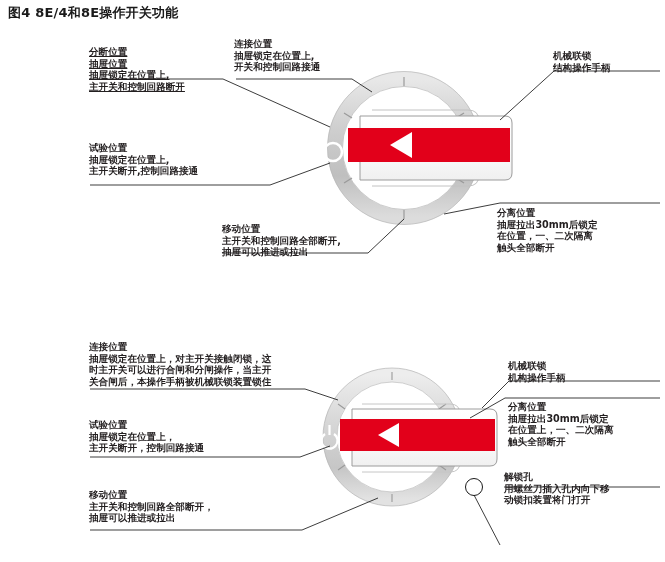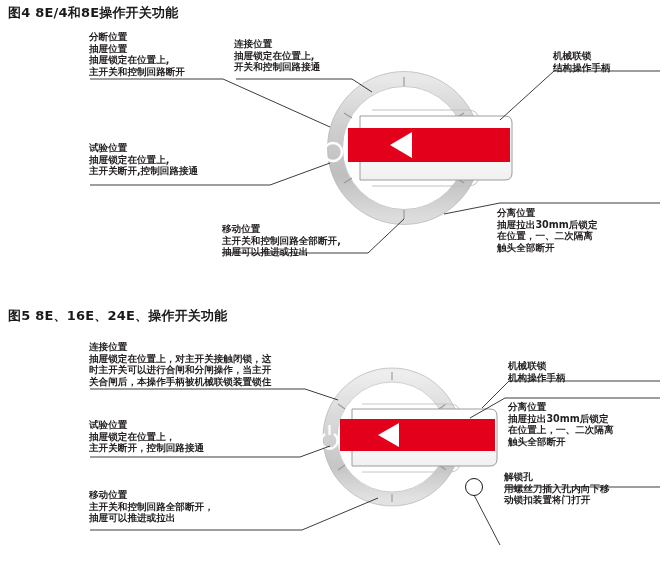--- a/index.html
+++ b/index.html
@@ -45,21 +45,21 @@
   
   .art {
     position: absolute;
     left: 0; top: 0;
     width: 665px;
     height: 562px;
     pointer-events: none;
   }
 
   
-  #c4-disconnect  { left: 89px;  top: 31px;  }
+  #c4-disconnect  { left: 89px;  top: 46px; text-decoration: underline;  }
   #c4-connect     { left: 234px; top: 38px;  }
   #c4-interlock   { left: 553px; top: 50px;  }
   #c4-test        { left: 89px;  top: 142px; }
   #c4-move        { left: 222px; top: 223px; }
   #c4-isolate     { left: 497px; top: 207px; }
 
   
   #c5-connect     { left: 89px;  top: 341px; }
   #c5-interlock   { left: 508px; top: 360px; }
   #c5-test        { left: 89px;  top: 419px; }
@@ -191,21 +191,20 @@
 抽屉锁定在位置上,
 主开关断开,控制回路接通</div>
   <div class="callout" id="c4-move">移动位置
 主开关和控制回路全部断开,
 抽屉可以推进或拉出</div>
   <div class="callout" id="c4-isolate">分离位置
 抽屉拉出30mm后锁定
 在位置，一、二次隔离
 触头全部断开</div>
 
-  <div class="fig-title" id="fig5-title">图5  8E、16E、24E、操作开关功能</div>
 
   <div class="callout" id="c5-connect">连接位置
 抽屉锁定在位置上，对主开关接触闭锁，这
 时主开关可以进行合闸和分闸操作，当主开
 关合闸后，本操作手柄被机械联锁装置锁住</div>
   <div class="callout" id="c5-interlock">机械联锁
 机构操作手柄</div>
   <div class="callout" id="c5-test">试验位置
 抽屉锁定在位置上，
 主开关断开，控制回路接通</div>

